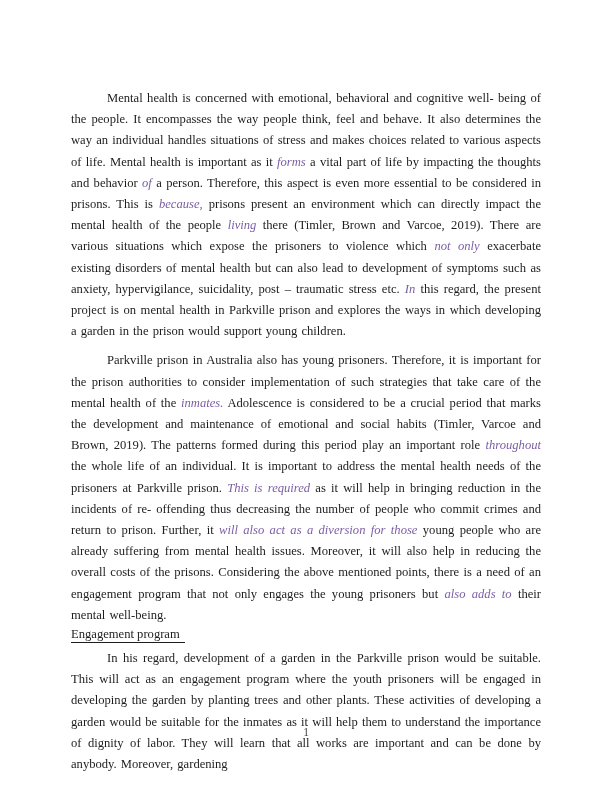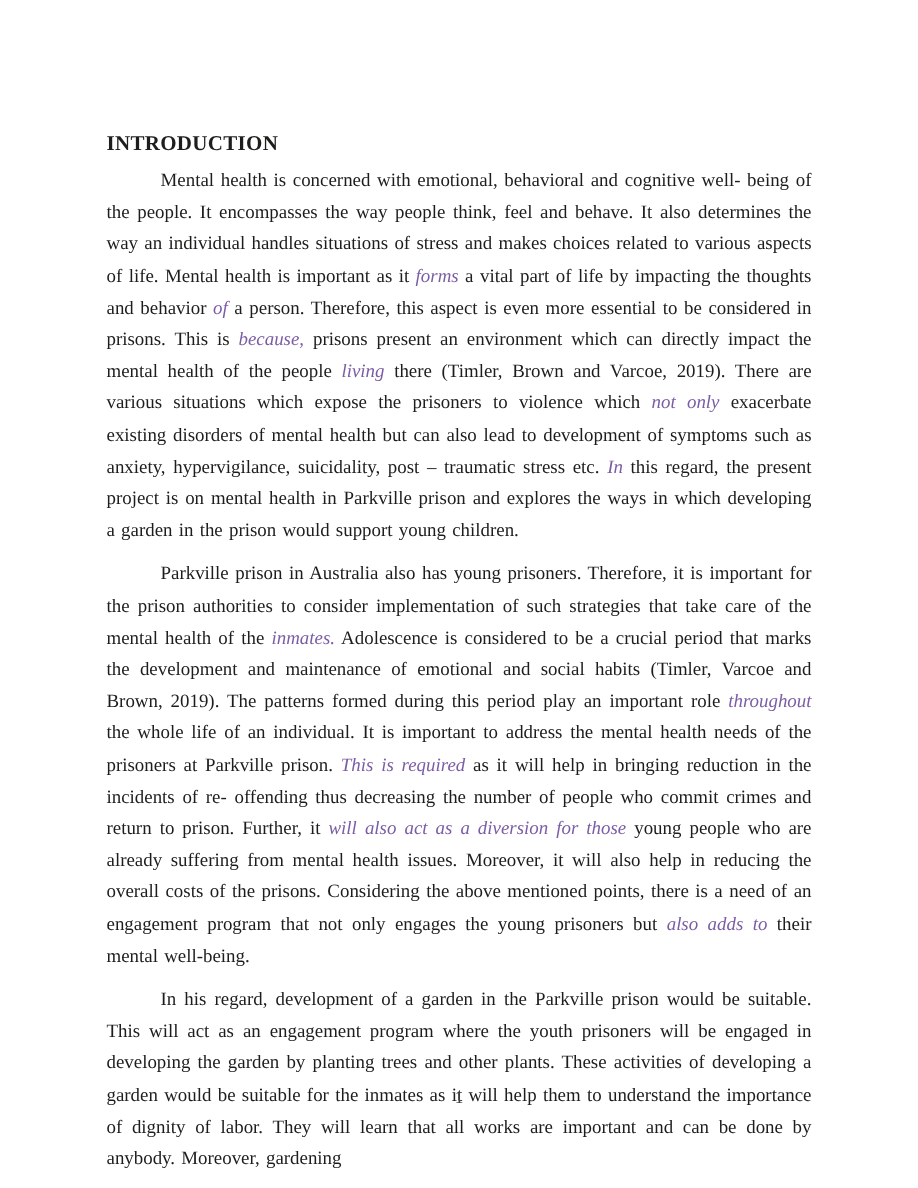--- a/index.html
+++ b/index.html
@@ -63,21 +63,21 @@
     font-size: 11.5px;
     color: var(--page-num-color);
     font-family: "Liberation Serif", serif;
   }
 </style>
 </head>
 <body>
 
 <div class="page">
   <div class="content">
-    <h1 class="doc-title">INTRODUCTION</h1>
     <div id="sections">
         <p class="para"><span class="normal">Mental health is concerned with emotional, behavioral and cognitive well- being of the people. It encompasses the way people think, feel and behave. It also determines the way an individual handles situations of stress and makes choices related to various aspects of life. Mental health is important as it </span><span class="accent">forms</span><span class="normal"> a vital part of life by impacting the thoughts and behavior </span><span class="accent">of</span><span class="normal"> a person. Therefore, this aspect is even more essential to be considered in prisons. This is </span><span class="accent">because,</span><span class="normal"> prisons present an environment which can directly impact the mental health of the people </span><span class="accent">living</span><span class="normal"> there (Timler, Brown and Varcoe, 2019). There are various situations which expose the prisoners to violence which </span><span class="accent">not only</span><span class="normal"> exacerbate existing disorders of mental health but can also lead to development of symptoms such as anxiety, hypervigilance, suicidality, post – traumatic stress etc. </span><span class="accent">In</span><span class="normal"> this regard, the present project is on mental health in Parkville prison and explores the ways in which developing a garden in the prison would support young children.</span></p>
         <p class="para"><span class="normal">Parkville prison in Australia also has young prisoners. Therefore, it is important for the prison authorities to consider implementation of such strategies that take care of the mental health of the </span><span class="accent">inmates.</span><span class="normal"> Adolescence is considered to be a crucial period that marks the development and maintenance of emotional and social habits (Timler, Varcoe and Brown, 2019). The patterns formed during this period play an important role </span><span class="accent">throughout</span><span class="normal"> the whole life of an individual. It is important to address the mental health needs of the prisoners at Parkville prison. </span><span class="accent">This is required</span><span class="normal"> as it will help in bringing reduction in the incidents of re- offending thus decreasing the number of people who commit crimes and return to prison. Further, it </span><span class="accent">will also act as a diversion for those</span><span class="normal"> young people who are already suffering from mental health issues. Moreover, it will also help in reducing the overall costs of the prisons. Considering the above mentioned points, there is a need of an engagement program that not only engages the young prisoners but </span><span class="accent">also adds to</span><span class="normal"> their mental well-being.</span></p>
+        <div class="section-heading"><span class="underlined">Engagement program</span></div>
         <p class="para"><span class="normal">In his regard, development of a garden in the Parkville prison would be suitable. This will act as an engagement program where the youth prisoners will be engaged in developing the garden by planting trees and other plants. These activities of developing a garden would be suitable for the inmates as it will help them to understand the importance of dignity of labor. They will learn that all works are important and can be done by anybody. Moreover, gardening</span></p>
       </div>
   </div>
   <div class="page-number">1</div>
 </div>
 
 </body></html>

